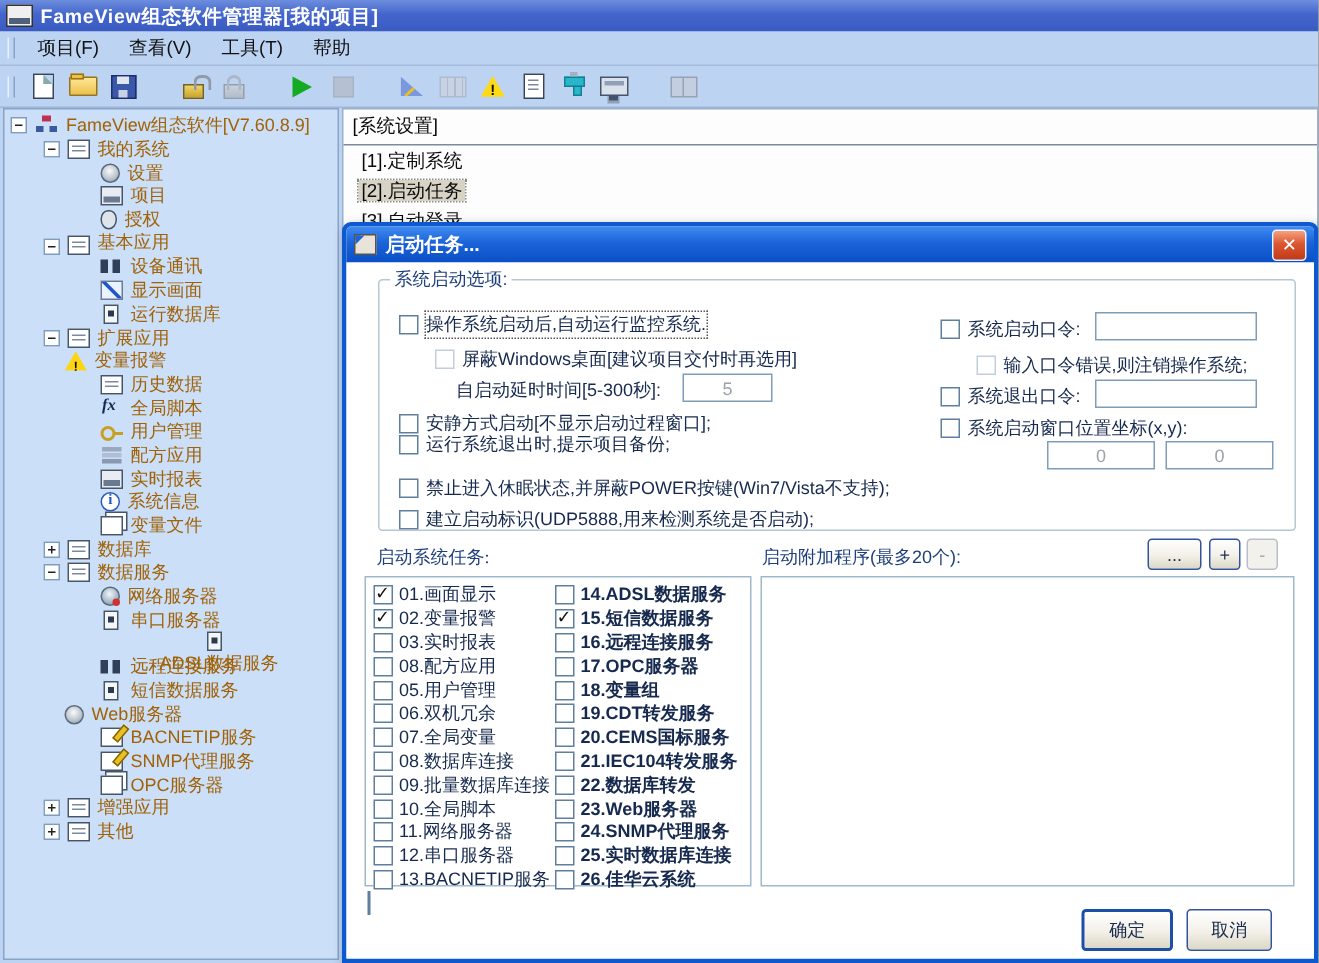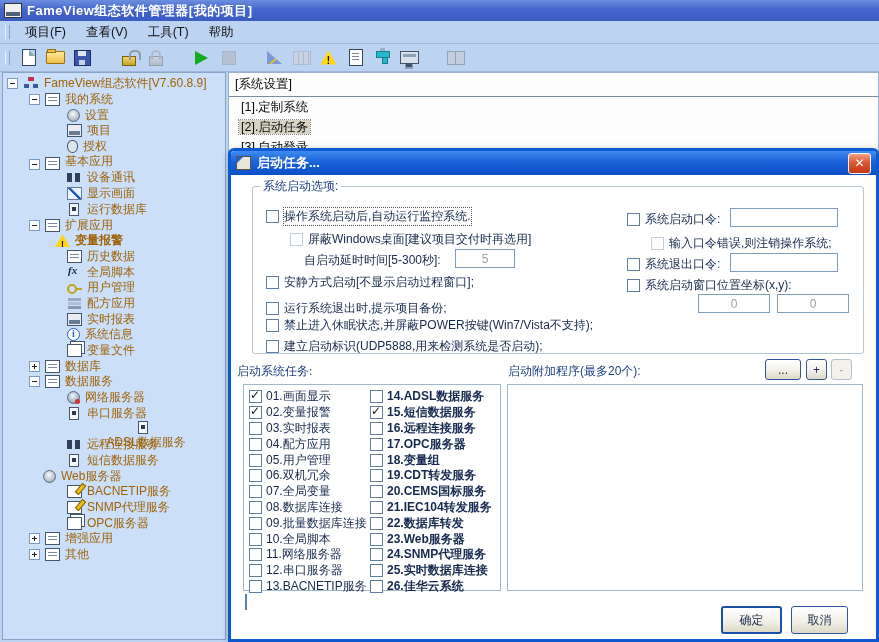--- a/index.html
+++ b/index.html
@@ -234,21 +234,21 @@
       </div>
       <div class="tree-row" style="padding-left: 64px;">
         <span class="tico t-dev"></span>
         <span>运行数据库</span>
       </div>
       <div class="tree-row" style="padding-left: 26px;">
         <span class="exp"></span>
         <span class="tico t-nb"></span>
         <span>扩展应用</span>
       </div>
-      <div class="tree-row" style="padding-left: 52px; font-weight: bold;">
+      <div class="tree-row" style="padding-left: 40px;">
         <span class="tico t-warn"></span>
         <span>变量报警</span>
       </div>
       <div class="tree-row" style="padding-left: 64px;">
         <span class="tico t-nb"></span>
         <span>历史数据</span>
       </div>
       <div class="tree-row" style="padding-left: 64px;">
         <span class="tico t-fx"></span>
         <span>全局脚本</span>
@@ -344,38 +344,38 @@
   <div id="dialog">
     <div id="dlg-title">
       <span class="dlg-icon"></span>
       <span>启动任务...</span>
       <span id="dlg-close">✕</span>
     </div>
     <div id="dlg-body">
       <div id="groupbox" class="abs"></div>
       <div id="group-title" class="abs">系统启动选项:</div>
 
-      <div id="tasks-label" class="abs sec-label" style="left:6px;top:188px;font-family:Liberation Serif, serif;">启动系统任务:</div>
+      <div id="tasks-label" class="abs sec-label" style="left:20px;top:188px;font-family:Liberation Serif, serif;">启动系统任务:</div>
       <div id="taskbox" class="abs lbox" style="left:12px;top:209px;width:258px;height:207px;">
         <div class="task-col" id="task-col1" style="left:5px;">
             <div class="task-row">
               <span class="cb checked"></span>
               <span>01.画面显示</span>
             </div>
             <div class="task-row">
               <span class="cb checked"></span>
               <span>02.变量报警</span>
             </div>
             <div class="task-row">
               <span class="cb"></span>
               <span>03.实时报表</span>
             </div>
             <div class="task-row">
               <span class="cb"></span>
-              <span>04.配方应用</span>
+              <span>08.配方应用</span>
             </div>
             <div class="task-row">
               <span class="cb"></span>
               <span>05.用户管理</span>
             </div>
             <div class="task-row">
               <span class="cb"></span>
               <span>06.双机冗余</span>
             </div>
             <div class="task-row">
@@ -478,21 +478,21 @@
           <span class="cb"></span>
           <span class="opt-label">操作系统启动后,自动运行监控系统.</span>
         </div><div class="abs opt-row" style="left: 59px; top: 56px;">
           <span class="cb disabled"></span>
           <span class="opt-label">屏蔽Windows桌面[建议项目交付时再选用]</span>
         </div><div class="abs opt-row" style="left: 73px; top: 77px;">
           <span class="opt-label">自启动延时时间[5-300秒]:</span>
         </div><input class="abs xpinput" disabled="" value="5" style="left: 224px; top: 74px; width: 52px;"><div class="abs opt-row" style="left: 35px; top: 99px;">
           <span class="cb"></span>
           <span class="opt-label">安静方式启动[不显示启动过程窗口];</span>
-        </div><div class="abs opt-row" style="left: 35px; top: 125px;">
+        </div><div class="abs opt-row" style="left: 35px; top: 113px;">
           <span class="cb"></span>
           <span class="opt-label">运行系统退出时,提示项目备份;</span>
         </div><div class="abs opt-row" style="left: 35px; top: 142px;">
           <span class="cb"></span>
           <span class="opt-label">禁止进入休眠状态,并屏蔽POWER按键(Win7/Vista不支持);</span>
         </div><div class="abs opt-row" style="left: 35px; top: 163px;">
           <span class="cb"></span>
           <span class="opt-label">建立启动标识(UDP5888,用来检测系统是否启动);</span>
         </div><div class="abs opt-row" style="left: 396px; top: 36px;">
           <span class="cb"></span>

